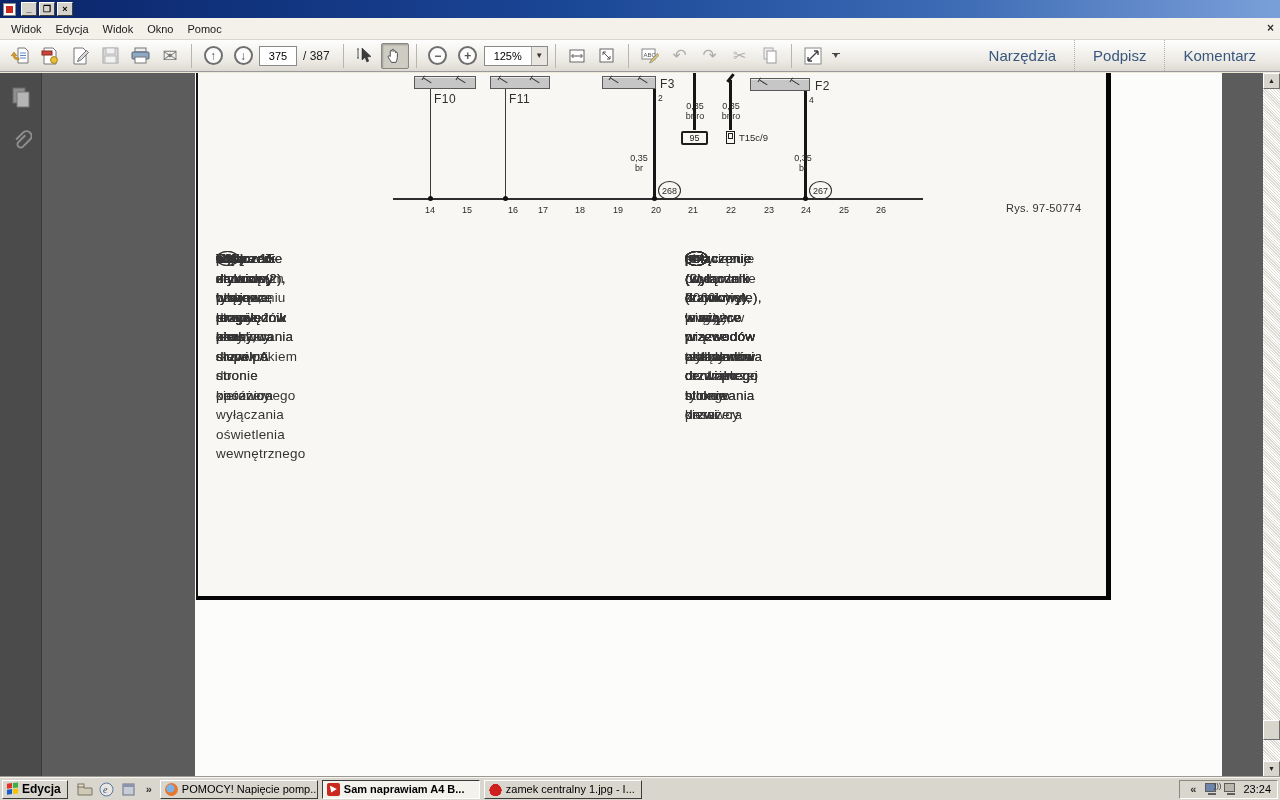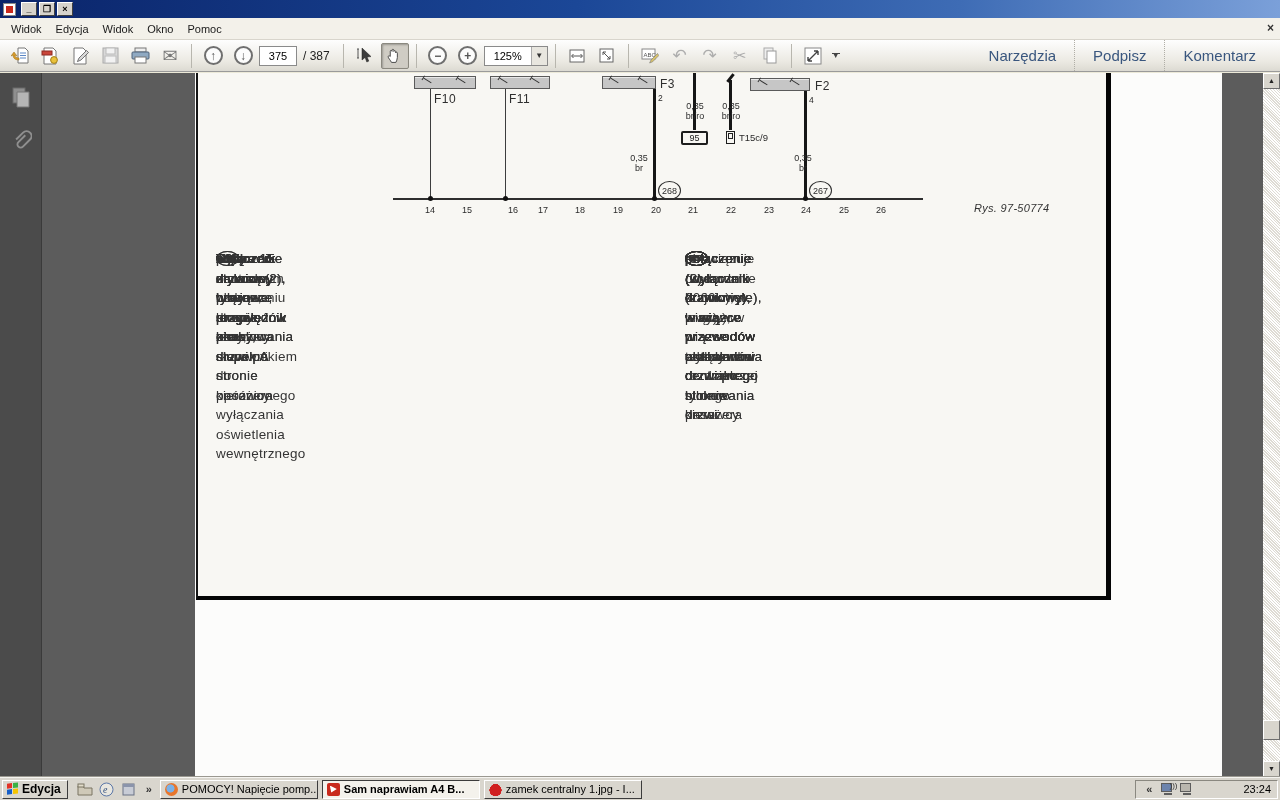--- a/index.html
+++ b/index.html
@@ -107,21 +107,21 @@
   .tico.pdf { background:#c92a1d; position:relative; }
   .tico.pdf::after { content:""; position:absolute; left:3px; top:3px; width:7px; height:7px;
     background:#fff; clip-path:polygon(0 0,100% 50%,20% 100%); }
   .tico.iv { background:radial-gradient(circle at 50% 55%, #d01f1f 0 62%, transparent 64%); }
   .tray { margin-left:auto; height:19px; display:flex; align-items:center; gap:5px; padding:0 6px;
     border:1px solid; border-color:#8a8880 #fff #fff #8a8880; background:#d9d6ce; font-size:11px; }
   .trayico { width:14px; height:12px; position:relative; }
   .mon { position:absolute; left:0; top:0; width:11px; height:9px; background:#9aa7c0; border:1.5px solid #5d5d5d; }
   .mon::after { content:""; position:absolute; left:2px; bottom:-4px; width:5px; height:2px; background:#5d5d5d; box-shadow:3px 0 0 #5d5d5d; }
   .waves { position:absolute; right:-2px; top:-2px; font-size:8px; color:#333; }
-  .clock { font-size:11px; color:#000;margin-left:44px; }
+  .clock { font-size:11px; color:#000; }
 </style>
 </head>
 <body>
 
 <div class="titlebar">
   <span class="doc-ico"></span>
   <span class="winbtn">_</span>
   <span class="winbtn">❐</span>
   <span class="winbtn">×</span>
 </div>
@@ -361,21 +361,21 @@
         <span class="tick" style="left:382px; top:132px;">18</span>
         <span class="tick" style="left:420px; top:132px;">19</span>
         <span class="tick" style="left:458px; top:132px;">20</span>
         <span class="tick" style="left:495px; top:132px;">21</span>
         <span class="tick" style="left:533px; top:132px;">22</span>
         <span class="tick" style="left:571px; top:132px;">23</span>
         <span class="tick" style="left:608px; top:132px;">24</span>
         <span class="tick" style="left:646px; top:132px;">25</span>
         <span class="tick" style="left:683px; top:132px;">26</span>
 
-        <span class="figref" style="left:776px; top:129px;font-style:italic;">Rys. 97-50774</span>
+        <span class="figref" style="left:808px; top:129px;">Rys. 97-50774</span>
 
         <div class="legend" style="left:18px; top:176px; width:400px;">
           <div class="row">
               <span class="sym">F2</span>
               <span class="dash">–</span>
               <span class="txt">wyłącznik drzwiowy po stronie kierowcy</span>
             </div>
           <div class="row">
               <span class="sym">F3</span>
               <span class="dash">–</span>

